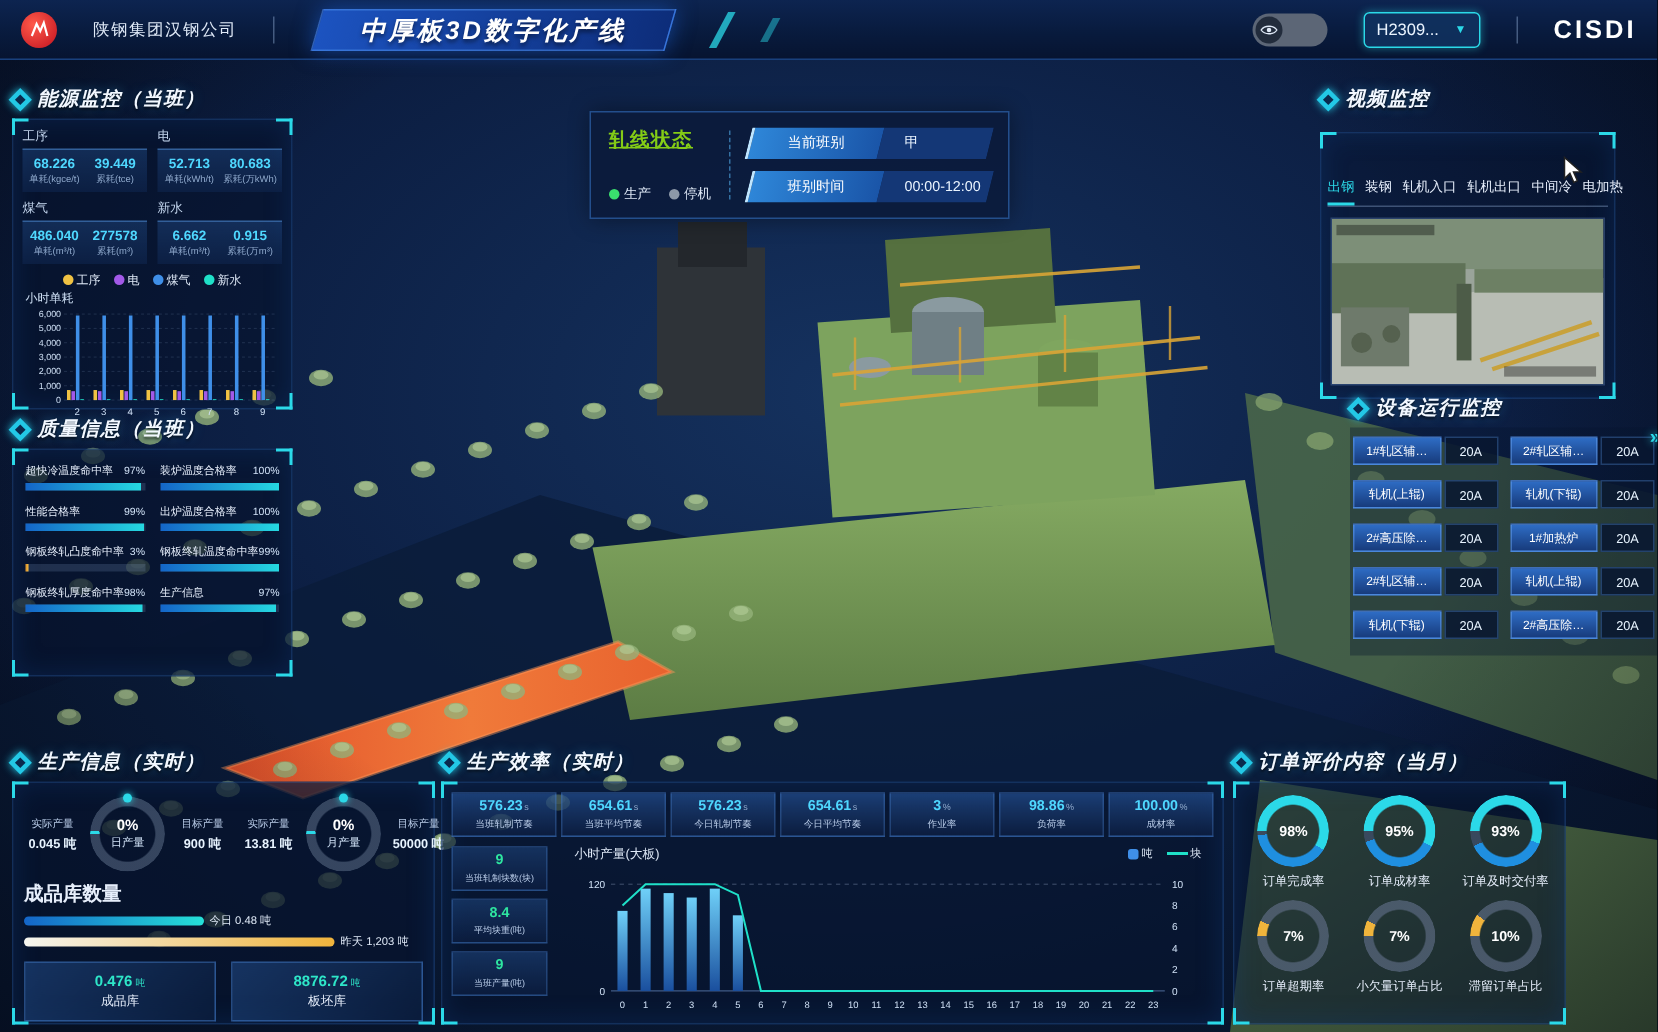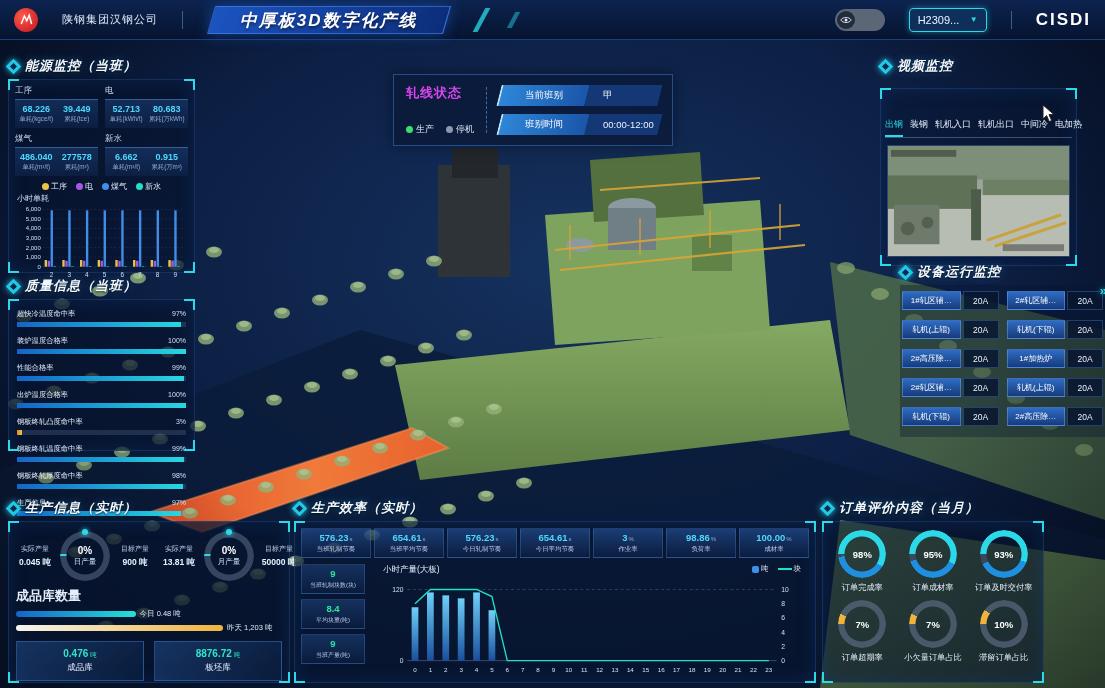--- a/index.html
+++ b/index.html
@@ -63,32 +63,32 @@
   .e-unit{font-size:6.3px;color:#8fa9cc;margin-top:1px;white-space:nowrap;}
   #energy-legend{display:flex;justify-content:center;gap:9px;font-size:8px;color:#dfe9f7;margin:3px 0 1px;}
   .lg-item{display:flex;align-items:center;gap:2px;white-space:nowrap;}
   .lg-dot{width:7px;height:7px;border-radius:50%;}
   .chart-label{font-size:8px;color:#cfe0f5;padding-left:8px;}
   #energy-chart{width:173px;height:76px;display:block;margin:0 auto;}
 
   
   #p-quality{left:8px;top:276px;width:187px;}
   #p-quality .pbody{height:152px;}
-  #quality-grid{display:grid;grid-template-columns:1fr;gap:9px 10px;padding:9px 8px;}
+  #quality-grid{display:grid;grid-template-columns:1fr 1fr;gap:9px 10px;padding:9px 8px;}
   .q-row{display:flex;justify-content:space-between;align-items:baseline;font-size:7.3px;color:#e6eefb;margin-bottom:3px;white-space:nowrap;}
   .q-pct{color:#cfe0f5;font-size:7px;}
   .q-track{height:5px;background:rgba(150,180,220,.18);}
   .q-fill{height:100%;background:linear-gradient(90deg,#1465c8,#25d8e0);}
   .q-fill.orange{background:linear-gradient(90deg,#d88a20,#f5c04a);}
 
   
   #p-linestatus{left:393px;top:74px;width:280px;height:72px;z-index:4;
        background:rgba(10,26,58,.85);border:1px solid rgba(60,130,220,.5);box-shadow:0 0 14px rgba(0,0,0,.4);}
   .ls-in{display:flex;align-items:center;height:100%;padding:0 12px;gap:12px;}
-  .ls-title{font-size:13px;font-weight:bold;color:#d946ef;margin-bottom:21px;letter-spacing:1px;}
+  .ls-title{font-size:13px;font-weight:bold;color:#84cc16;margin-bottom:21px;letter-spacing:1px;text-decoration:underline;}
   .ls-legend{display:flex;gap:12px;font-size:9px;color:#dfe9f7;}
   .ls-leg{display:flex;align-items:center;gap:3px;}
   .ls-dot{width:7px;height:7px;border-radius:50%;}
   .ls-div{width:0;height:46px;border-left:1px dashed rgba(80,170,230,.6);}
   .ls-rows{flex:1;display:flex;flex-direction:column;gap:8px;}
   .ls-row{display:flex;height:21px;transform:skewX(-14deg);overflow:hidden;}
   .ls-lab{width:88px;background:linear-gradient(90deg,#2e86d8,#1a55a8);display:flex;align-items:center;justify-content:center;
        font-size:9.5px;color:#fff;border-left:2px solid #bfe6ff;}
   .ls-val{flex:1;background:rgba(22,62,132,.8);display:flex;align-items:center;padding-left:16px;font-size:9.5px;color:#eaf4ff;}
   .ls-lab>span,.ls-val>span{transform:skewX(14deg);white-space:nowrap;}

